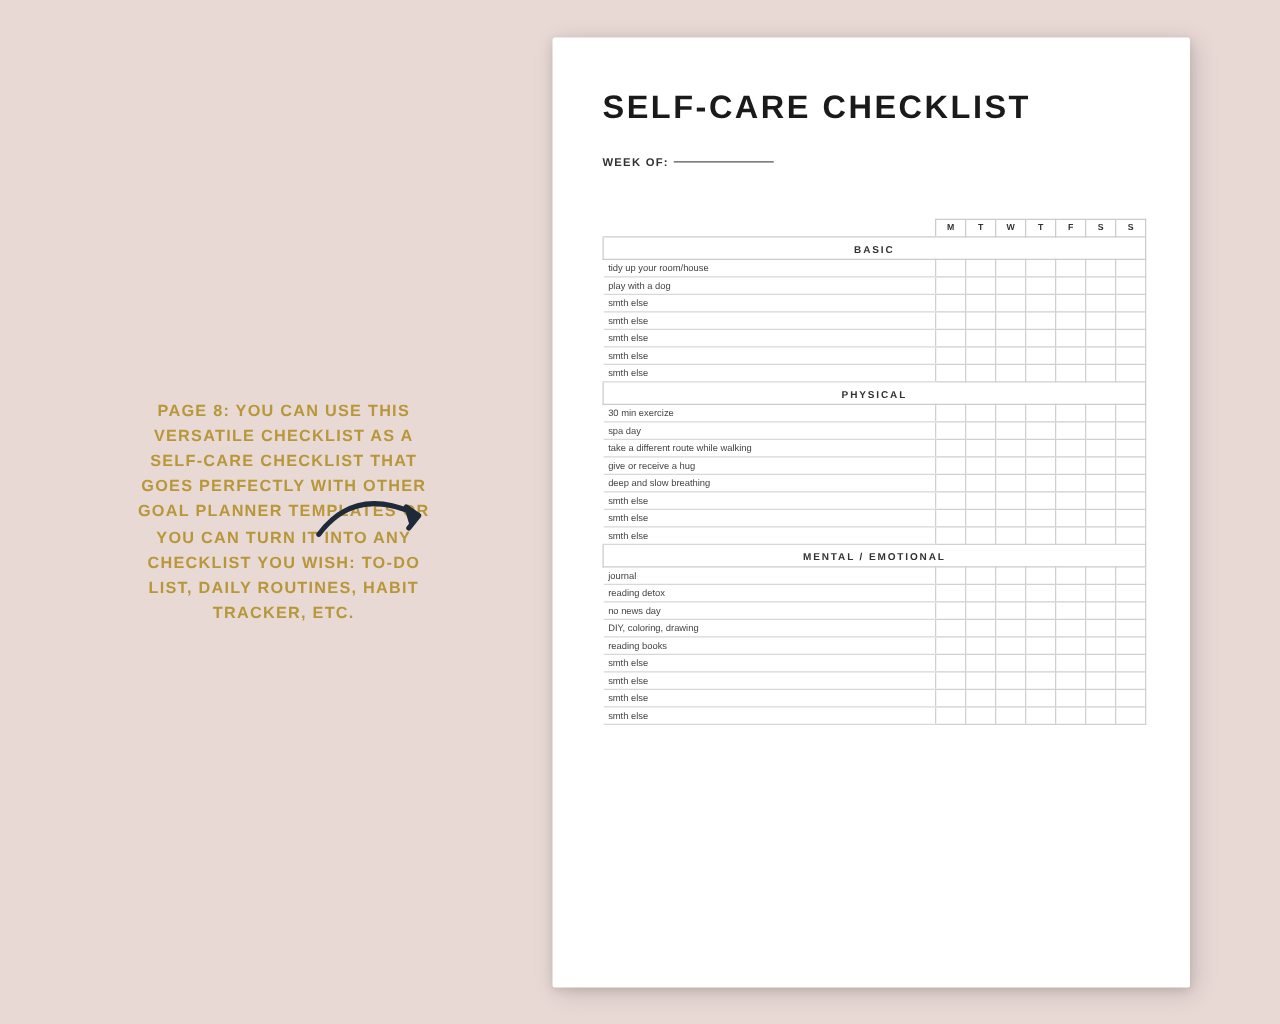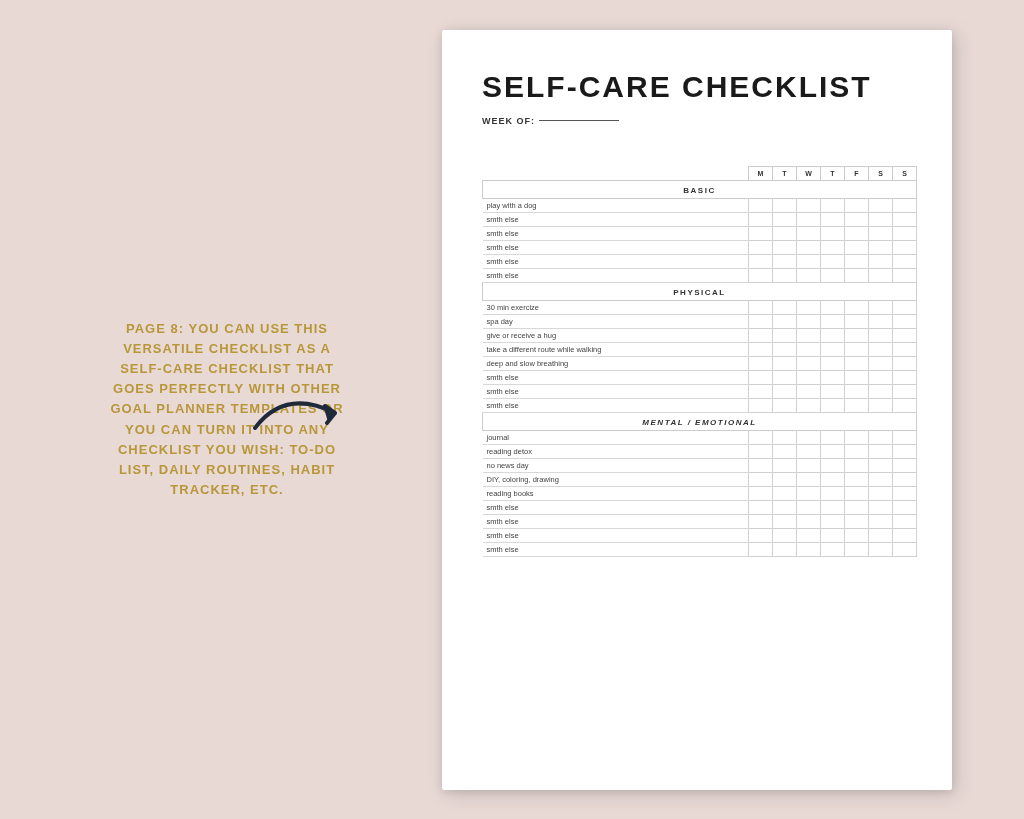--- a/index.html
+++ b/index.html
@@ -66,25 +66,25 @@
       height: 760px;
       background: #ffffff;
       box-shadow: 4px 4px 20px rgba(0,0,0,0.15), 0 2px 8px rgba(0,0,0,0.1);
       padding: 40px 35px 30px 40px;
       overflow: hidden;
       margin-left: 60px;
       border-radius: 2px;
     }
 
     .doc-title {
-      font-size: 30px;
+      font-size: 26px;
       font-weight: 700;
       letter-spacing: 2px;
       color: #1a1a1a;
-      margin-bottom: 12px;
+      margin-bottom: 24px;
       text-transform: uppercase;
       font-family: 'Arial', sans-serif;
     }
 
     .week-of-line {
       font-size: 9px;
       font-weight: 600;
       letter-spacing: 1px;
       color: #333;
       text-transform: uppercase;
@@ -198,20 +198,30 @@
           <th class="day-header">F</th>
           <th class="day-header">S</th>
           <th class="day-header">S</th>
         </tr>
       </thead>
       <tbody id="checklist-body">
       <tr class="data-row">
             <td colspan="8" style="text-align: center; font-size: 8px; font-weight: 700; letter-spacing: 1.5px; color: rgb(51, 51, 51); padding: 5px 16px 3px; border: 1px solid rgb(204, 204, 204); background: rgb(255, 255, 255); margin-left: 21px;">BASIC</td>
           </tr>
           <tr class="data-row">
+            <td class="item-col">tidy up your room/house</td>
+            <td class="day-cell"></td>
+            <td class="day-cell"></td>
+            <td class="day-cell"></td>
+            <td class="day-cell"></td>
+            <td class="day-cell"></td>
+            <td class="day-cell"></td>
+            <td class="day-cell"></td>
+          </tr>
+          <tr class="data-row">
             <td class="item-col">play with a dog</td>
             <td class="day-cell"></td>
             <td class="day-cell"></td>
             <td class="day-cell"></td>
             <td class="day-cell"></td>
             <td class="day-cell"></td>
             <td class="day-cell"></td>
             <td class="day-cell"></td>
           </tr>
           <tr class="data-row">
@@ -281,40 +291,40 @@
             <td class="item-col">spa day</td>
             <td class="day-cell"></td>
             <td class="day-cell"></td>
             <td class="day-cell"></td>
             <td class="day-cell"></td>
             <td class="day-cell"></td>
             <td class="day-cell"></td>
             <td class="day-cell"></td>
           </tr>
           <tr class="data-row">
+            <td class="item-col">take a different route while walking</td>
+            <td class="day-cell"></td>
+            <td class="day-cell"></td>
+            <td class="day-cell"></td>
+            <td class="day-cell"></td>
+            <td class="day-cell"></td>
+            <td class="day-cell"></td>
+            <td class="day-cell"></td>
+          </tr>
+          <tr class="data-row">
             <td class="item-col">give or receive a hug</td>
             <td class="day-cell"></td>
             <td class="day-cell"></td>
             <td class="day-cell"></td>
             <td class="day-cell"></td>
             <td class="day-cell"></td>
             <td class="day-cell"></td>
             <td class="day-cell"></td>
           </tr>
           <tr class="data-row">
-            <td class="item-col">take a different route while walking</td>
-            <td class="day-cell"></td>
-            <td class="day-cell"></td>
-            <td class="day-cell"></td>
-            <td class="day-cell"></td>
-            <td class="day-cell"></td>
-            <td class="day-cell"></td>
-            <td class="day-cell"></td>
-          </tr>
-          <tr class="data-row">
             <td class="item-col">deep and slow breathing</td>
             <td class="day-cell"></td>
             <td class="day-cell"></td>
             <td class="day-cell"></td>
             <td class="day-cell"></td>
             <td class="day-cell"></td>
             <td class="day-cell"></td>
             <td class="day-cell"></td>
           </tr>
           <tr class="data-row">
@@ -341,21 +351,21 @@
             <td class="item-col">smth else</td>
             <td class="day-cell"></td>
             <td class="day-cell"></td>
             <td class="day-cell"></td>
             <td class="day-cell"></td>
             <td class="day-cell"></td>
             <td class="day-cell"></td>
             <td class="day-cell"></td>
           </tr>
           <tr class="data-row">
-            <td colspan="8" style="text-align: center; font-size: 8px; font-weight: 700; letter-spacing: 1.5px; color: rgb(51, 51, 51); padding: 5px 0px 3px; border: 1px solid rgb(204, 204, 204); background: rgb(255, 255, 255); font-style: italic;">MENTAL / EMOTIONAL</td>
+            <td colspan="8" style="text-align: center; font-size: 8px; font-weight: 700; letter-spacing: 1.5px; color: rgb(51, 51, 51); padding: 5px 0px 3px; border: 1px solid rgb(204, 204, 204); background: rgb(255, 255, 255);">MENTAL / EMOTIONAL</td>
           </tr>
           <tr class="data-row">
             <td class="item-col">journal</td>
             <td class="day-cell"></td>
             <td class="day-cell"></td>
             <td class="day-cell"></td>
             <td class="day-cell"></td>
             <td class="day-cell"></td>
             <td class="day-cell"></td>
             <td class="day-cell"></td>

